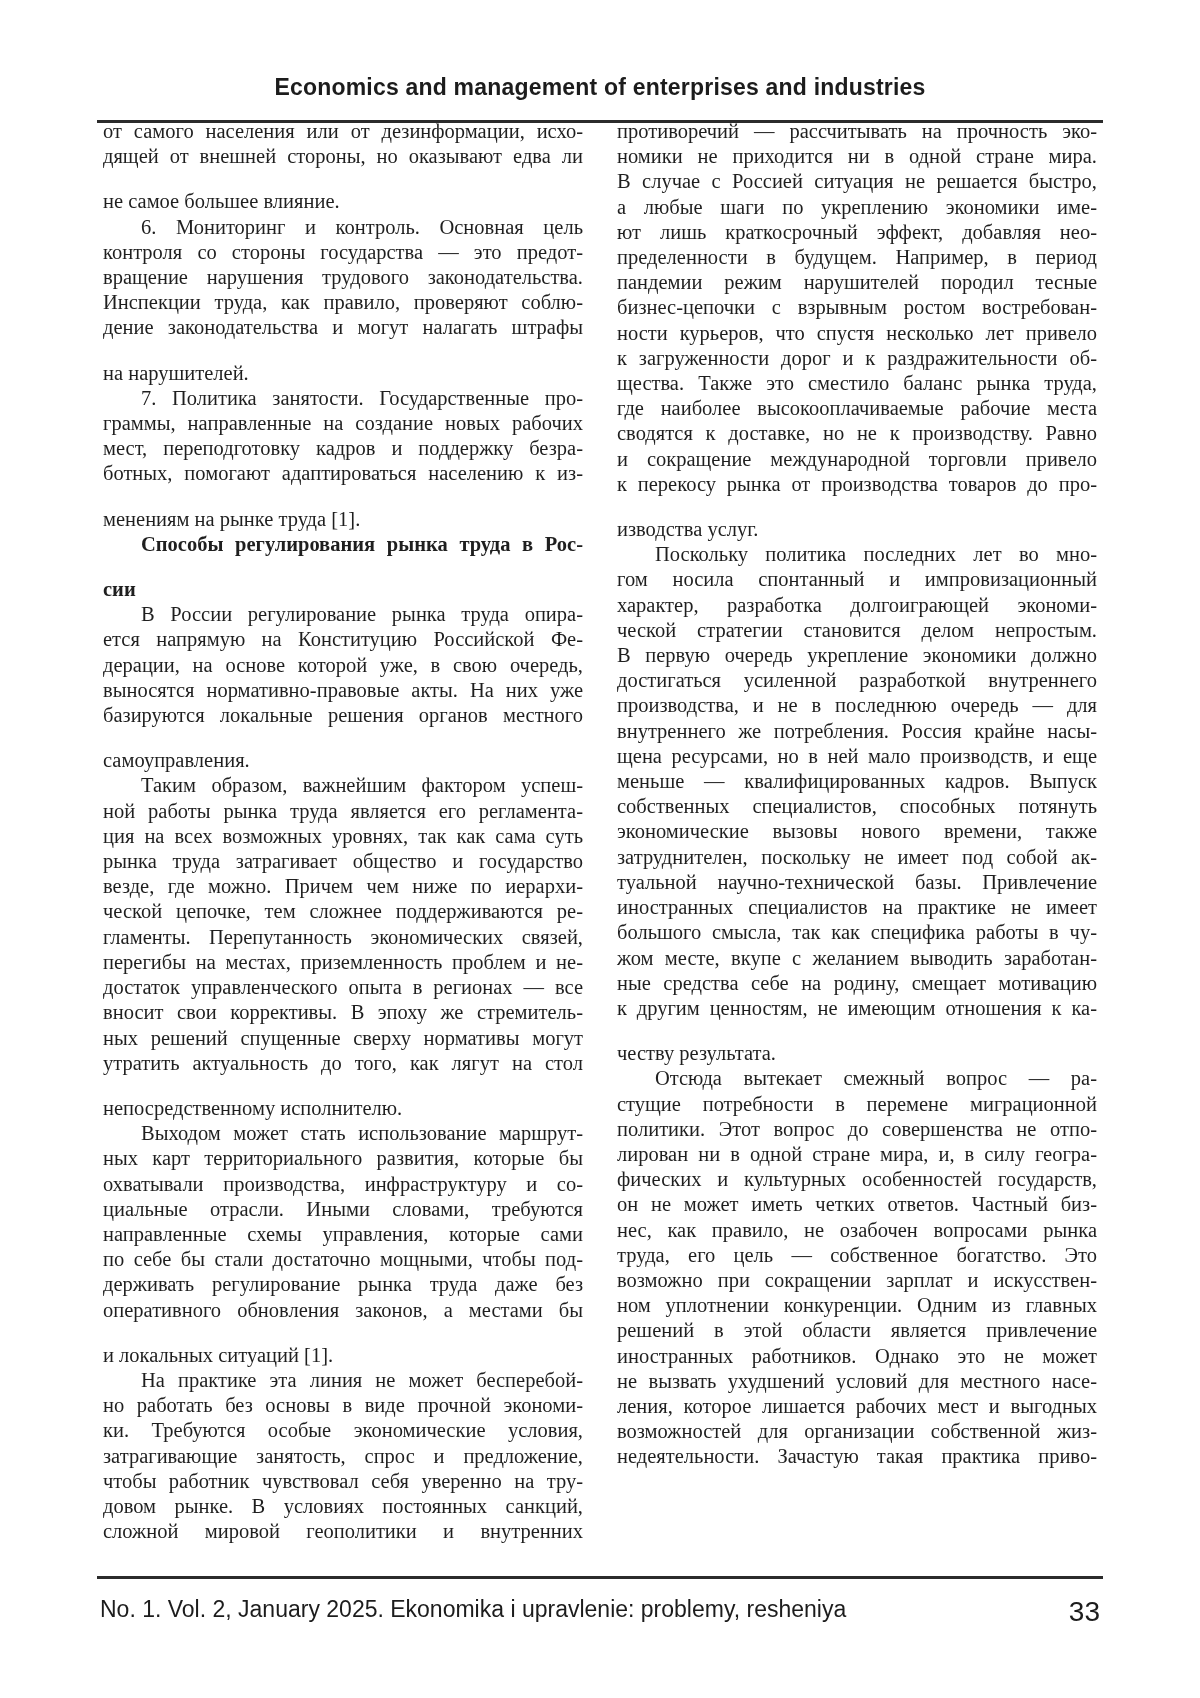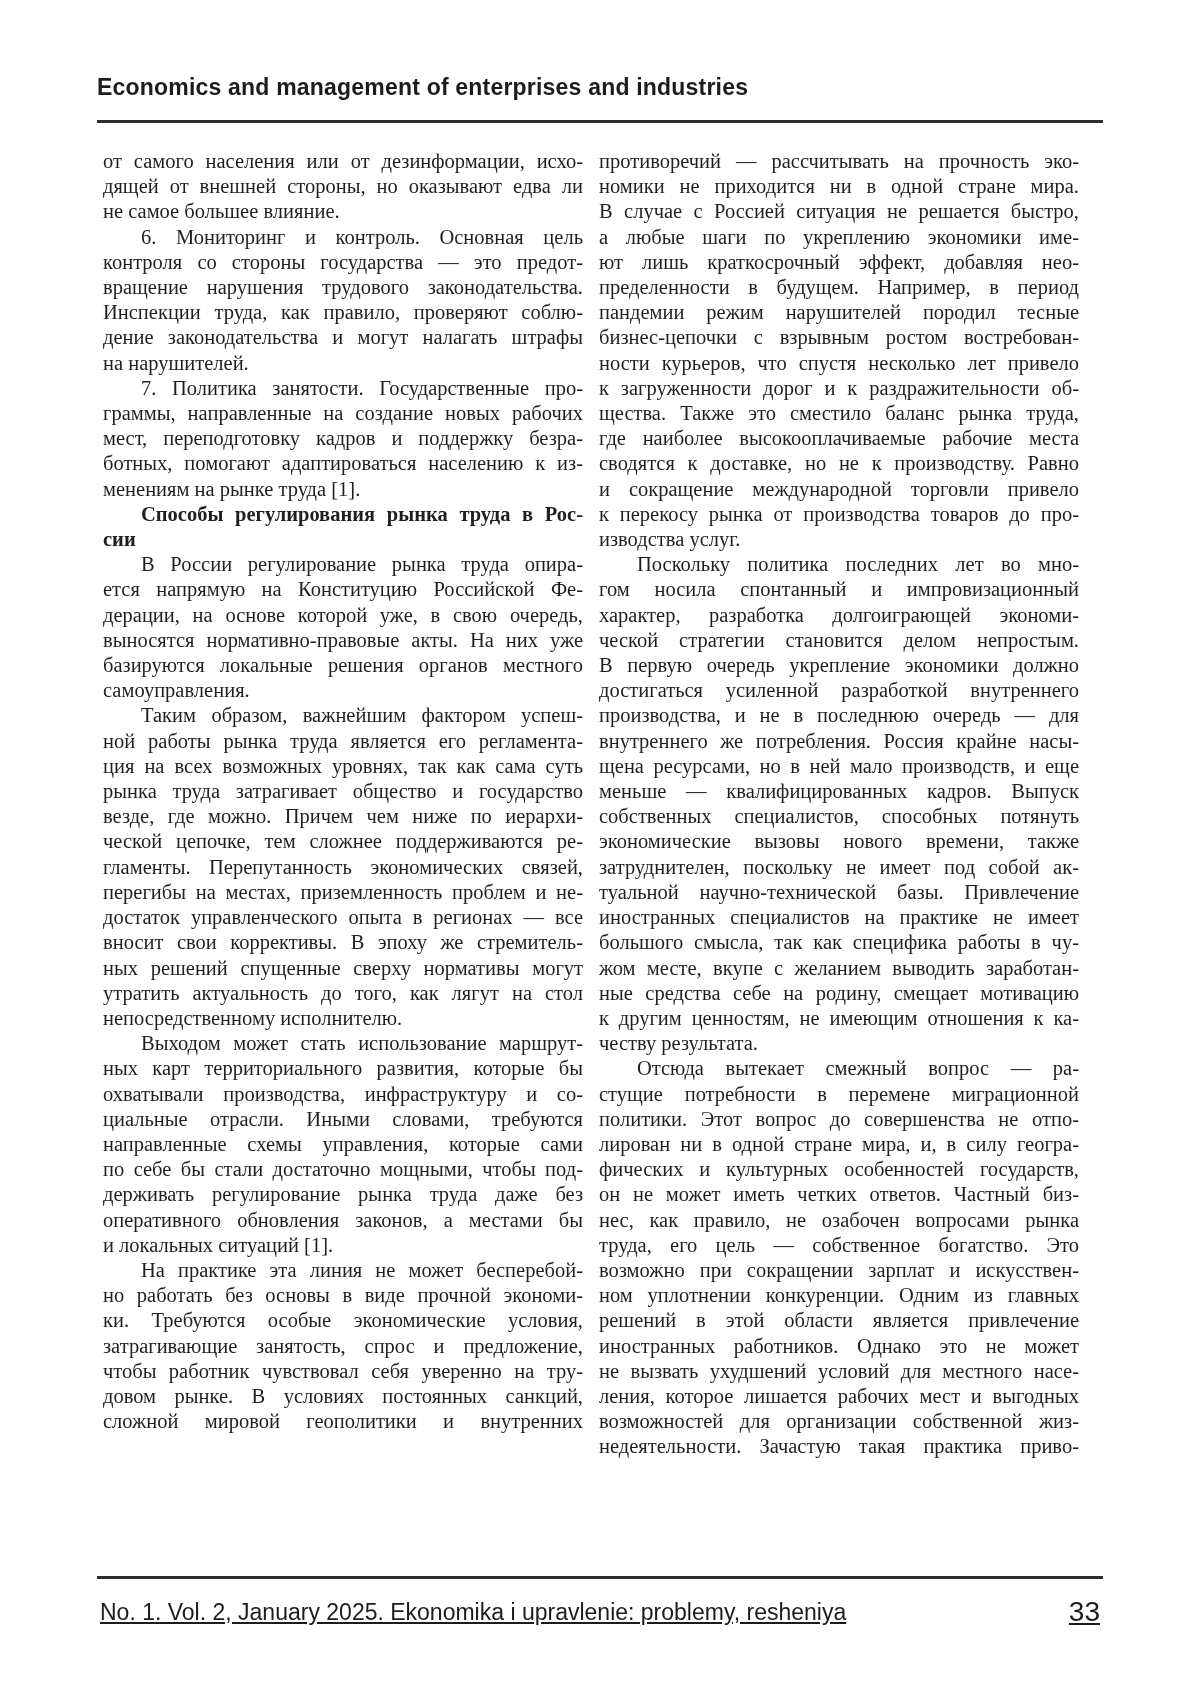--- a/index.html
+++ b/index.html
@@ -9,75 +9,76 @@
     height: 1698px;
     background: #ffffff;
     overflow: hidden;
     font-family: "Liberation Serif", serif;
   }
   .running-head {
     position: absolute;
     top: 74px;
     left: 97px;
     width: 1006px;
-    text-align: left;
+    text-align: center;
     font-family: "Liberation Sans", sans-serif;
     font-weight: 700;
     font-size: 23px;
     color: #1c1c1c;
     letter-spacing: 0.2px;
     white-space: nowrap;
   }
   .rule {
     position: absolute;
     left: 97px;
     width: 1006px;
     height: 3px;
     background: #2b2b2b;
   }
   .header-rule { top: 120px; }
   .footer-rule { top: 1576px; }
   .columns {
     position: absolute;
-    top: 149px;
+    top: 119px;
     left: 103px;
     width: 994px;
     display: flex;
     gap: 16px;
+    justify-content: space-between;
   }
   .column {
     width: 480px;
     flex: 0 0 480px;
     font-size: 20.5px;
     line-height: 25.2px;
     color: #1f1f1f;
   }
   .line {
     text-align: justify;
     text-align-last: justify;
     -moz-text-align-last: justify;
   }
   .line.last {
     text-align-last: left;
+    margin-top: 20px;
     -moz-text-align-last: left;
   }
   .line.indent { text-indent: 38px; }
   .line.bold { font-weight: 700; }
   .footer-row {
     position: absolute;
     top: 1596px;
     left: 100px;
     width: 1000px;
     display: flex;
     justify-content: space-between;
-    align-items: center;
+    align-items: flex-start;
     font-family: "Liberation Sans", sans-serif;
     font-size: 23px;
     color: #1c1c1c;
-    text-decoration: underline;
   }
   .footer-row .page-num { font-size: 28px; }
 </style>
 </head>
 <body>
 
 <div class="page">
 
   <div class="running-head">Economics and management of enterprises and industries</div>
 

